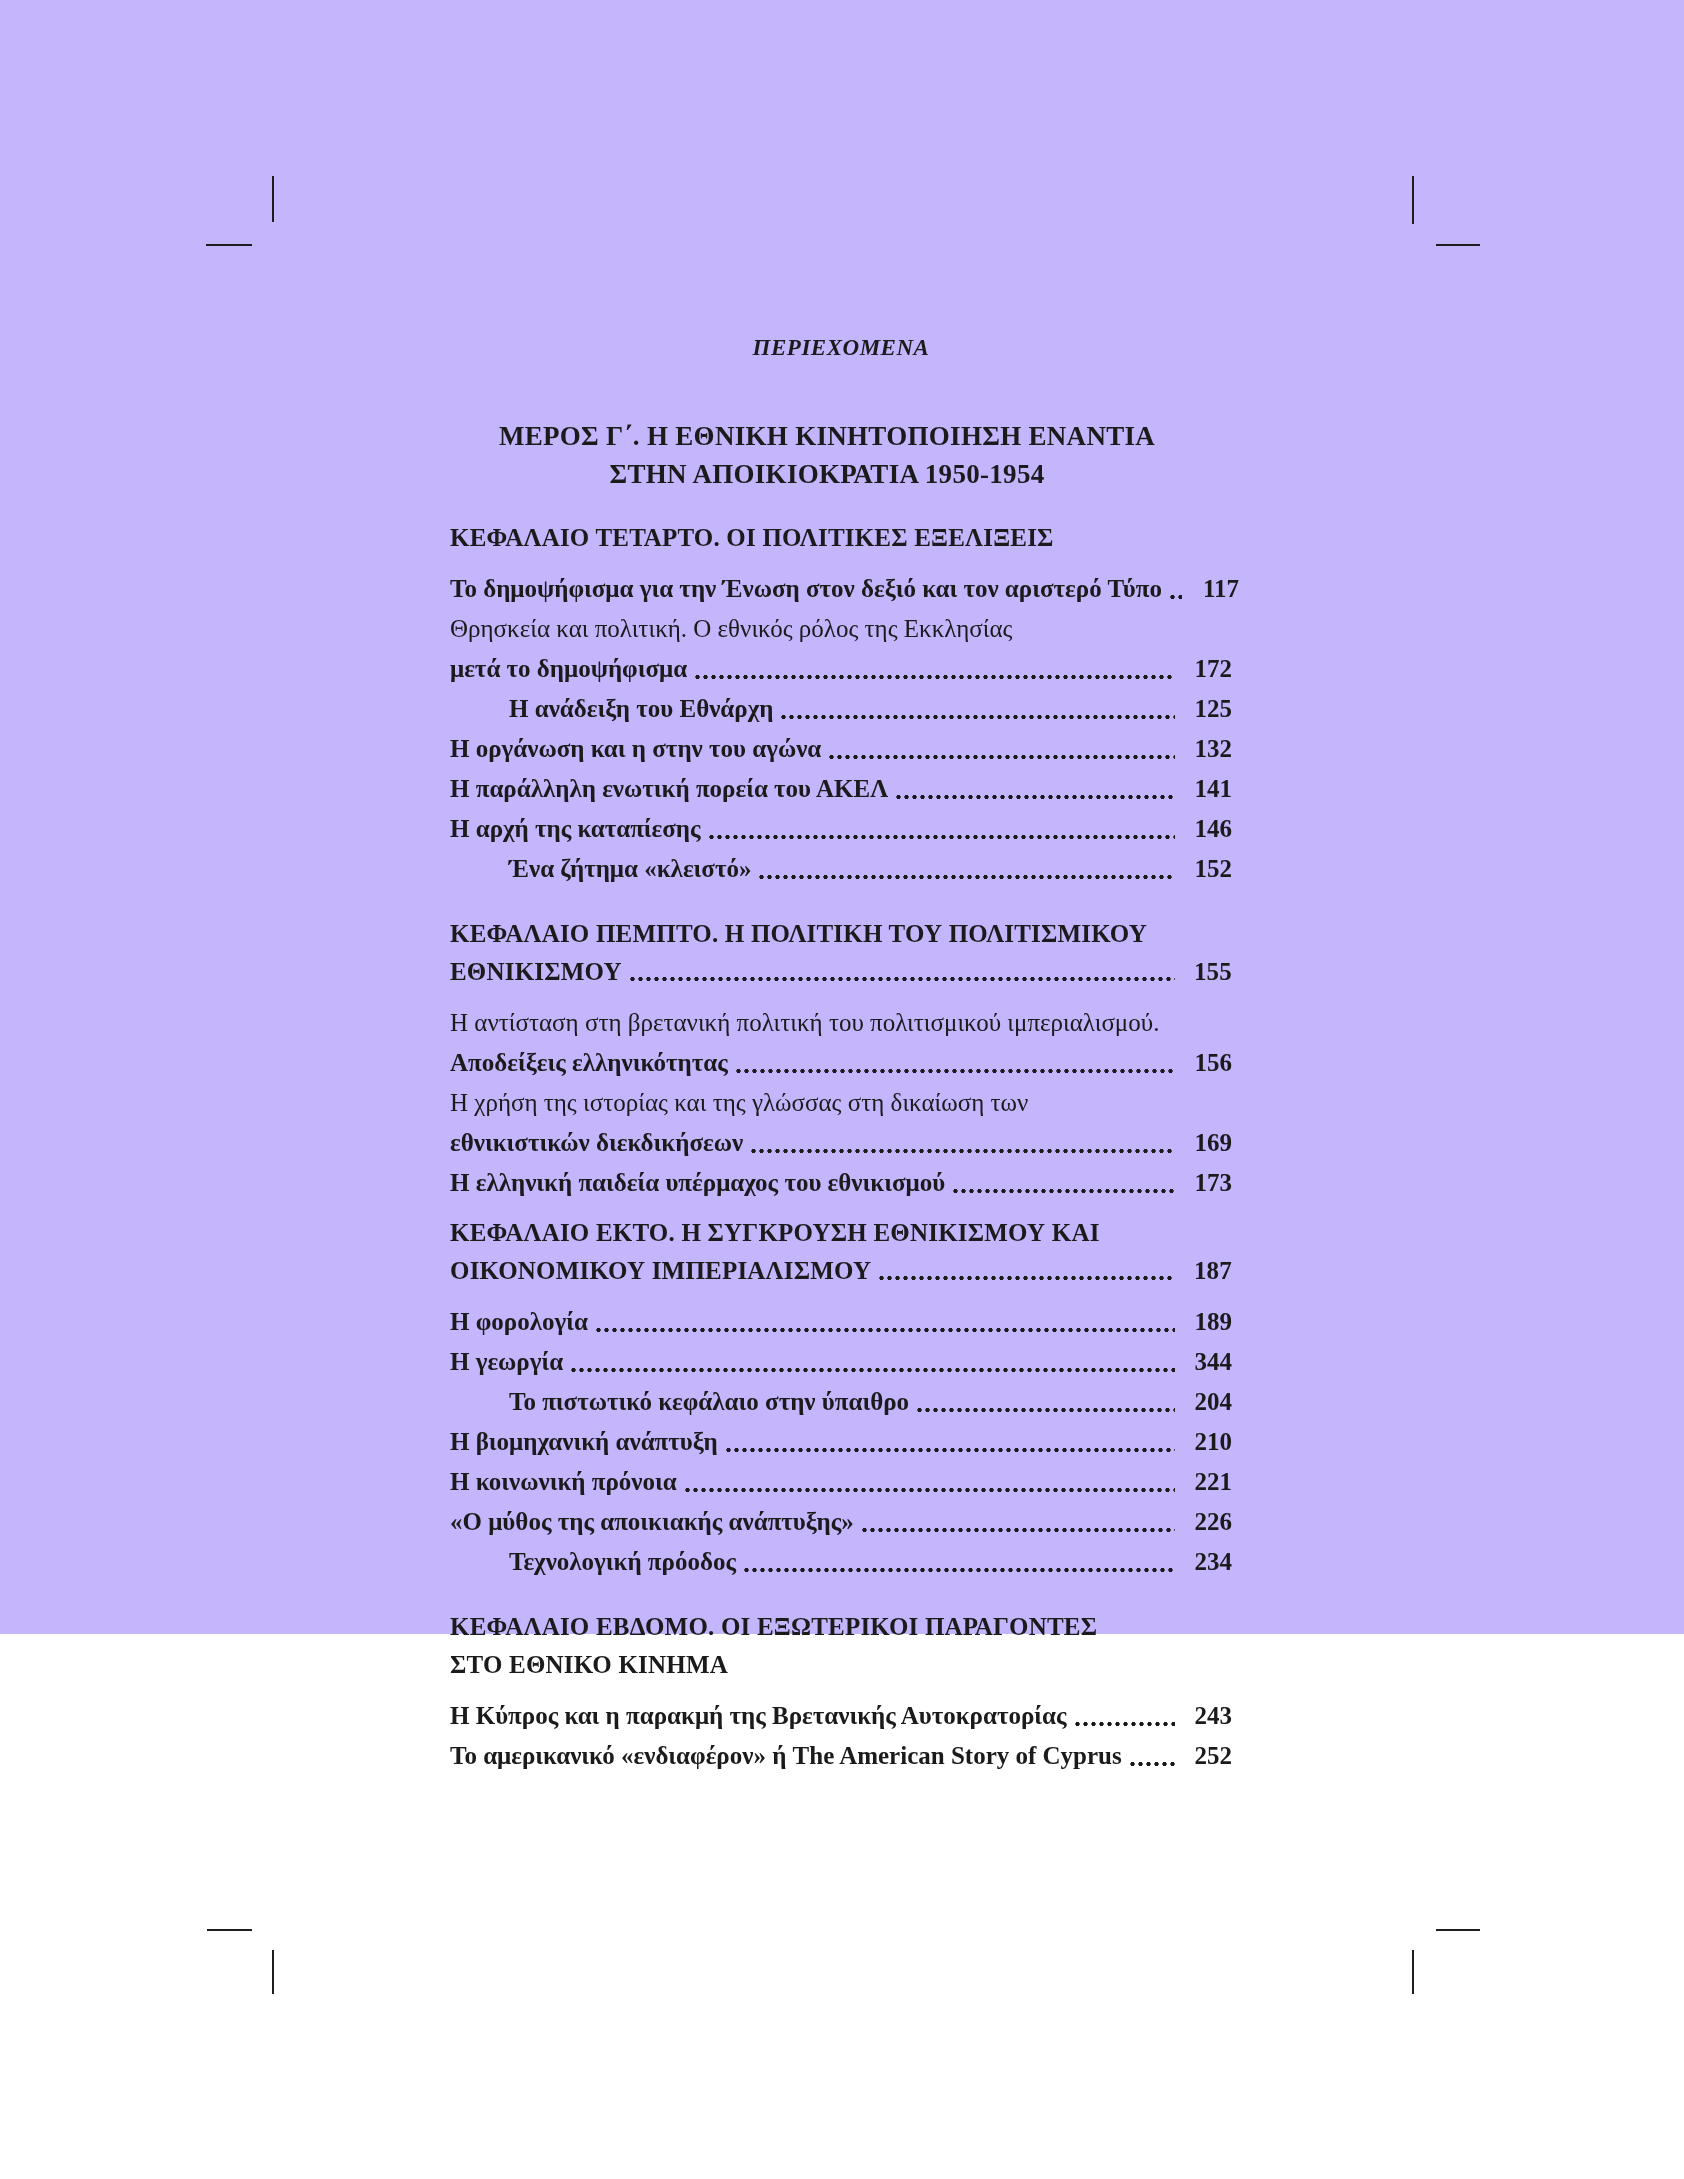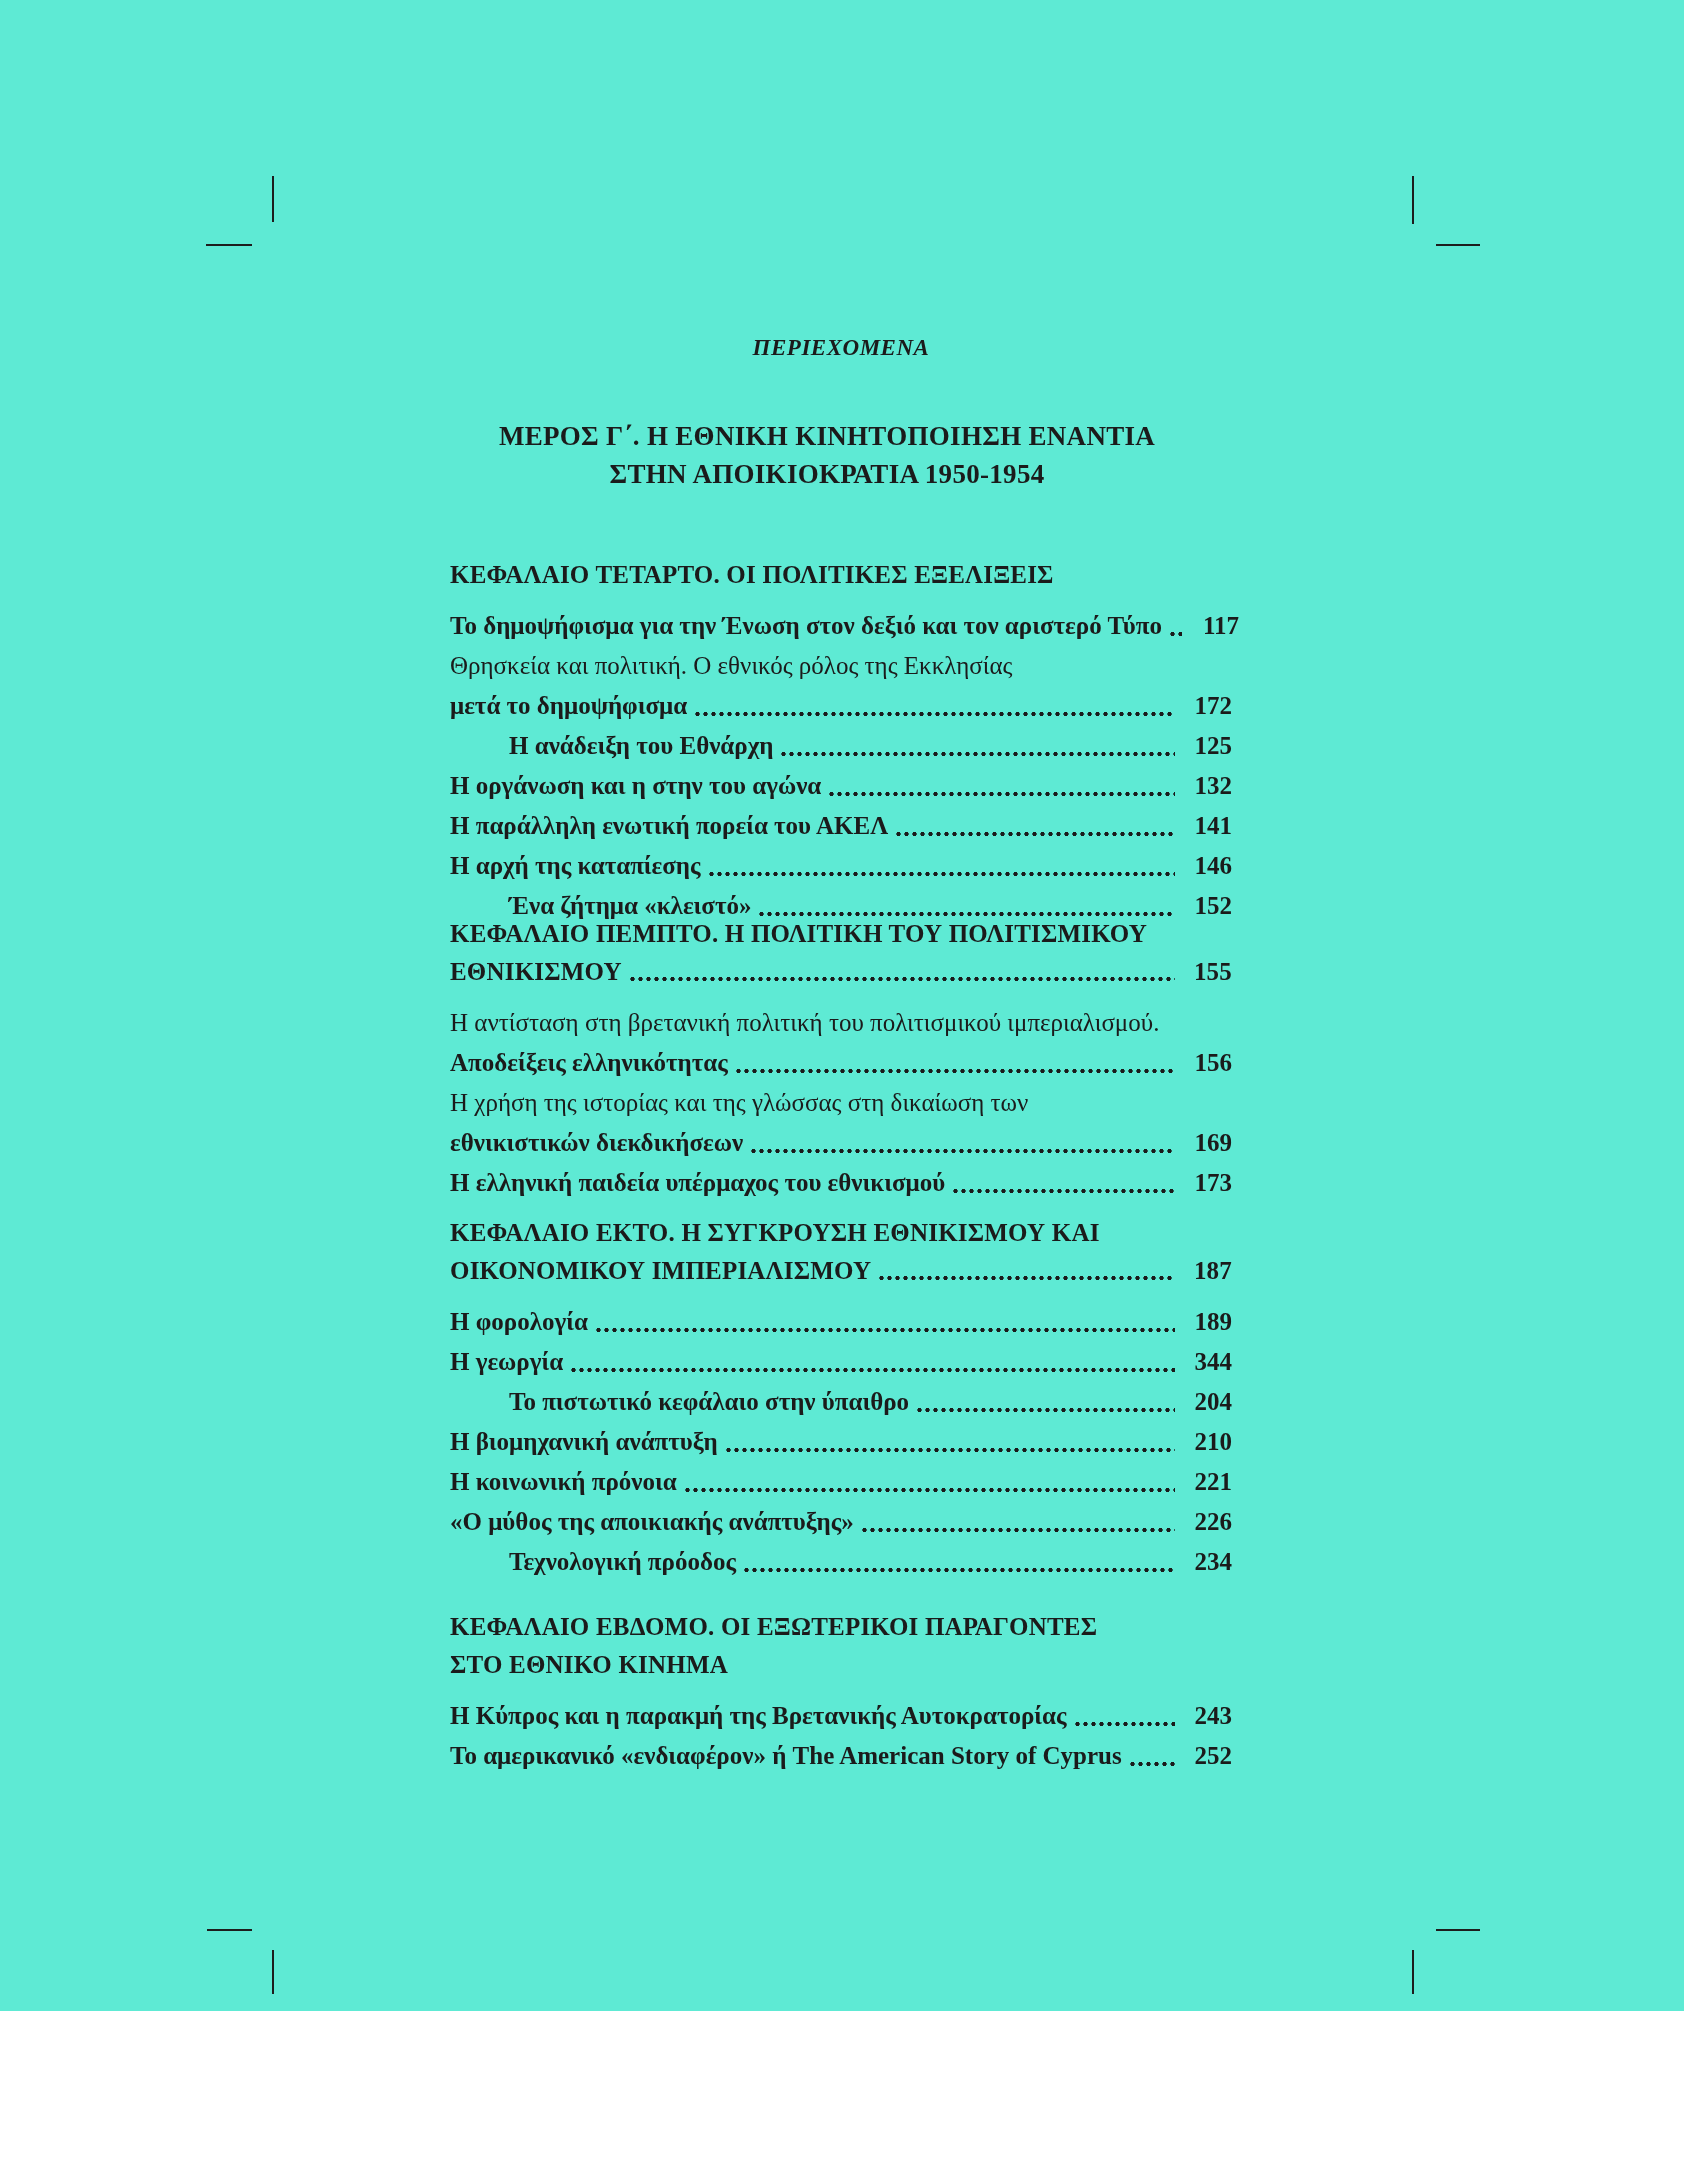--- a/index.html
+++ b/index.html
@@ -8,22 +8,22 @@
     background: #ffffff;
     width: 1684px;
     height: 2179px;
     overflow: hidden;
     font-family: "Liberation Serif", "DejaVu Serif", serif;
     color: #1b1b1b;
   }
   .sheet {
     position: relative;
     width: 1684px;
-    height: 2011px;
-    background: #5eead4;
+    height: 1634px;
+    background: #c4b5fd;
   }
 
   
   .crop {
     position: absolute;
     background: #1d1d1d;
   }
   .crop.v { width: 2px; }
   .crop.h { height: 2px; }
 
@@ -51,21 +51,21 @@
     font-weight: 700;
     letter-spacing: 0.3px;
   }
 
   
   .section {
     position: absolute;
     left: 450px;
     width: 782px;
   }
-  #section-1 { top: 519px; margin-top: 37px; }
+  #section-1 { top: 519px; }
   #section-2 { top: 915px; }
   #section-3 { top: 1214px; }
   #section-4 { top: 1608px; }
 
   .chap-heading {
     font-size: 25px;
     line-height: 38px;
     font-weight: 700;
     letter-spacing: 0.2px;
   }

